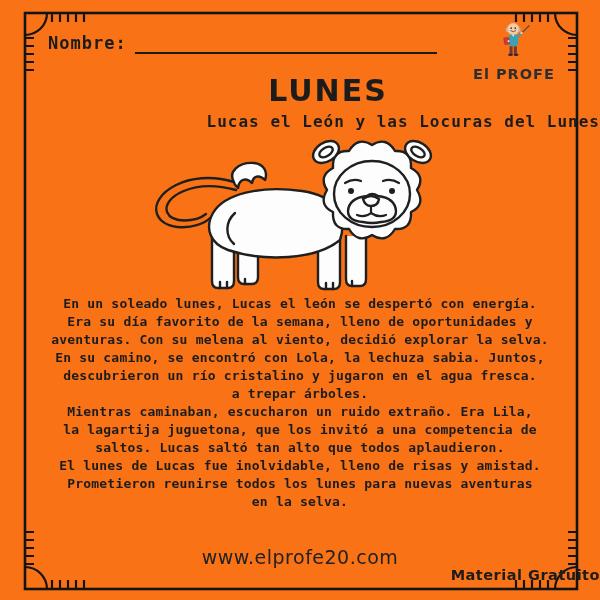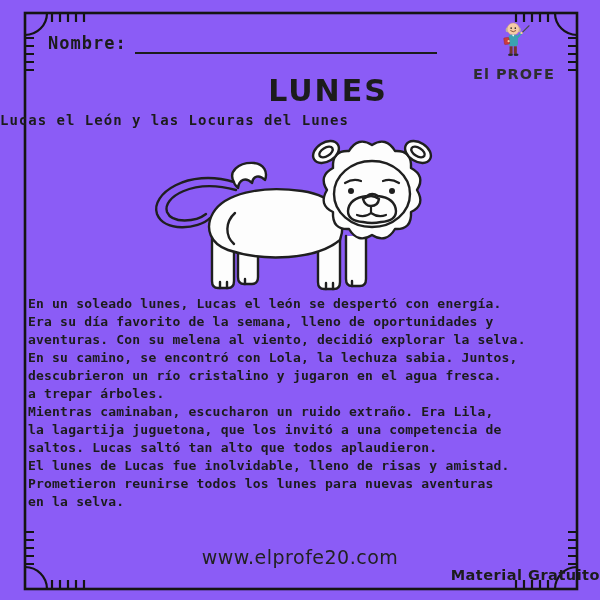--- a/index.html
+++ b/index.html
@@ -1,19 +1,19 @@
 <!DOCTYPE html>
 <html><head>
 <meta charset="utf-8">
 <style>
   html,body{margin:0;padding:0;}
   .page{
     position:relative;
     width:600px;height:600px;
-    background:#8b5cf6;
+    background:#f97316;
     color:#1c1c1c;
     font-family:"DejaVu Sans", sans-serif;
     overflow:hidden;
   }
   .border-svg{position:absolute;left:0;top:0;width:600px;height:600px;pointer-events:none;}
   .kidfont{font-family:"DejaVu Sans Mono","Liberation Mono",monospace;font-weight:bold;}
   .nombre-label{
     position:absolute;left:48px;top:33px;
     font-size:17px;letter-spacing:1px;
   }
@@ -27,26 +27,26 @@
     font-size:14.5px;font-weight:bold;color:#2e2e2e;letter-spacing:1px;
     font-family:"DejaVu Sans", sans-serif;margin-top:7px;
   }
   .title{
     position:absolute;left:0;top:73px;width:600px;text-align:center;
     font-size:30px;font-weight:800;letter-spacing:2px;
     font-family:"DejaVu Sans", sans-serif;
     padding-left:28px;
   }
   .subtitle{
-    position:absolute;left:0;top:112px;width:600px;text-align:left;
-    font-size:14px;letter-spacing:1px;
+    position:absolute;left:0;top:112px;width:600px;text-align:right;
+    font-size:16px;letter-spacing:1px;
   }
   .lion{position:absolute;left:140px;top:136px;width:320px;height:160px;}
   .story{
-    position:absolute;left:28px;top:295px;width:544px;
+    position:absolute;left:28px;top:295px;width:544px;text-align:center;
     font-size:13px;line-height:18px;letter-spacing:0.2px;
   }
   .story .line{height:18px;white-space:nowrap;}
   .footer-site{
     position:absolute;left:0;top:546px;width:600px;text-align:center;
     font-size:19px;letter-spacing:0.5px;color:#222;
   }
   .footer-note{
     position:absolute;left:0;top:567px;width:600px;text-align:right;
     font-size:14.5px;font-weight:bold;letter-spacing:0.5px;color:#1c1c1c;

